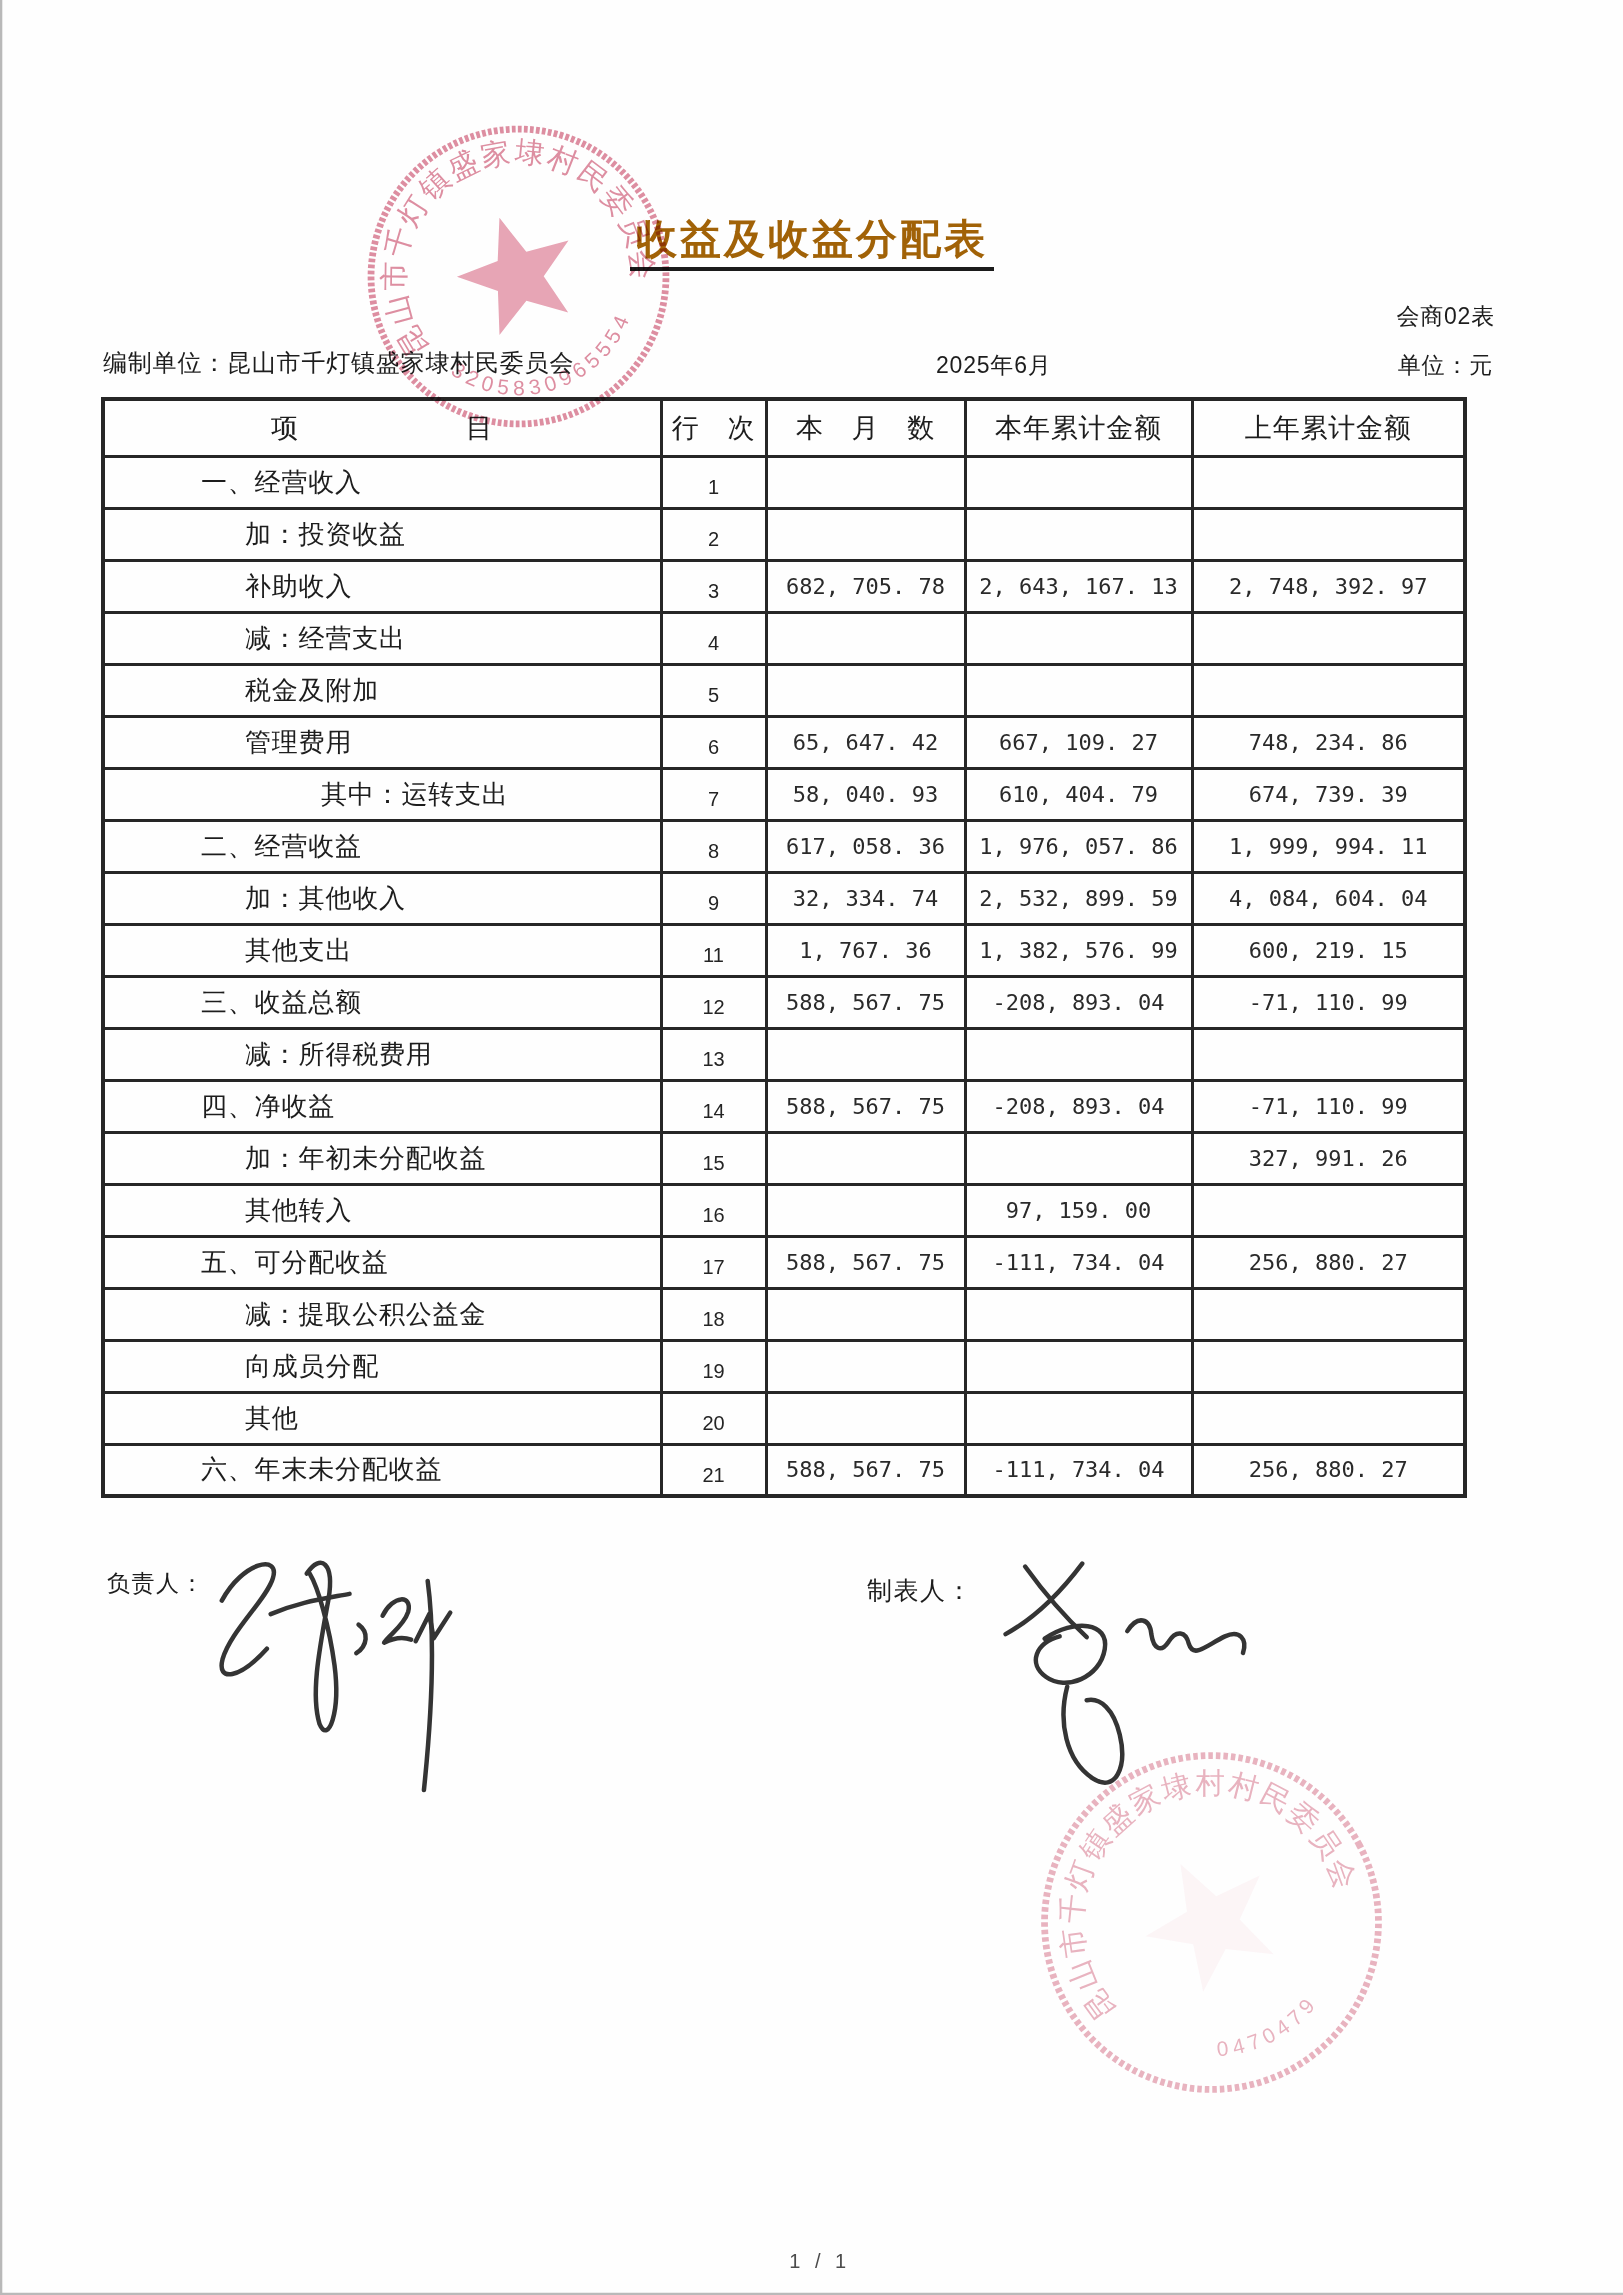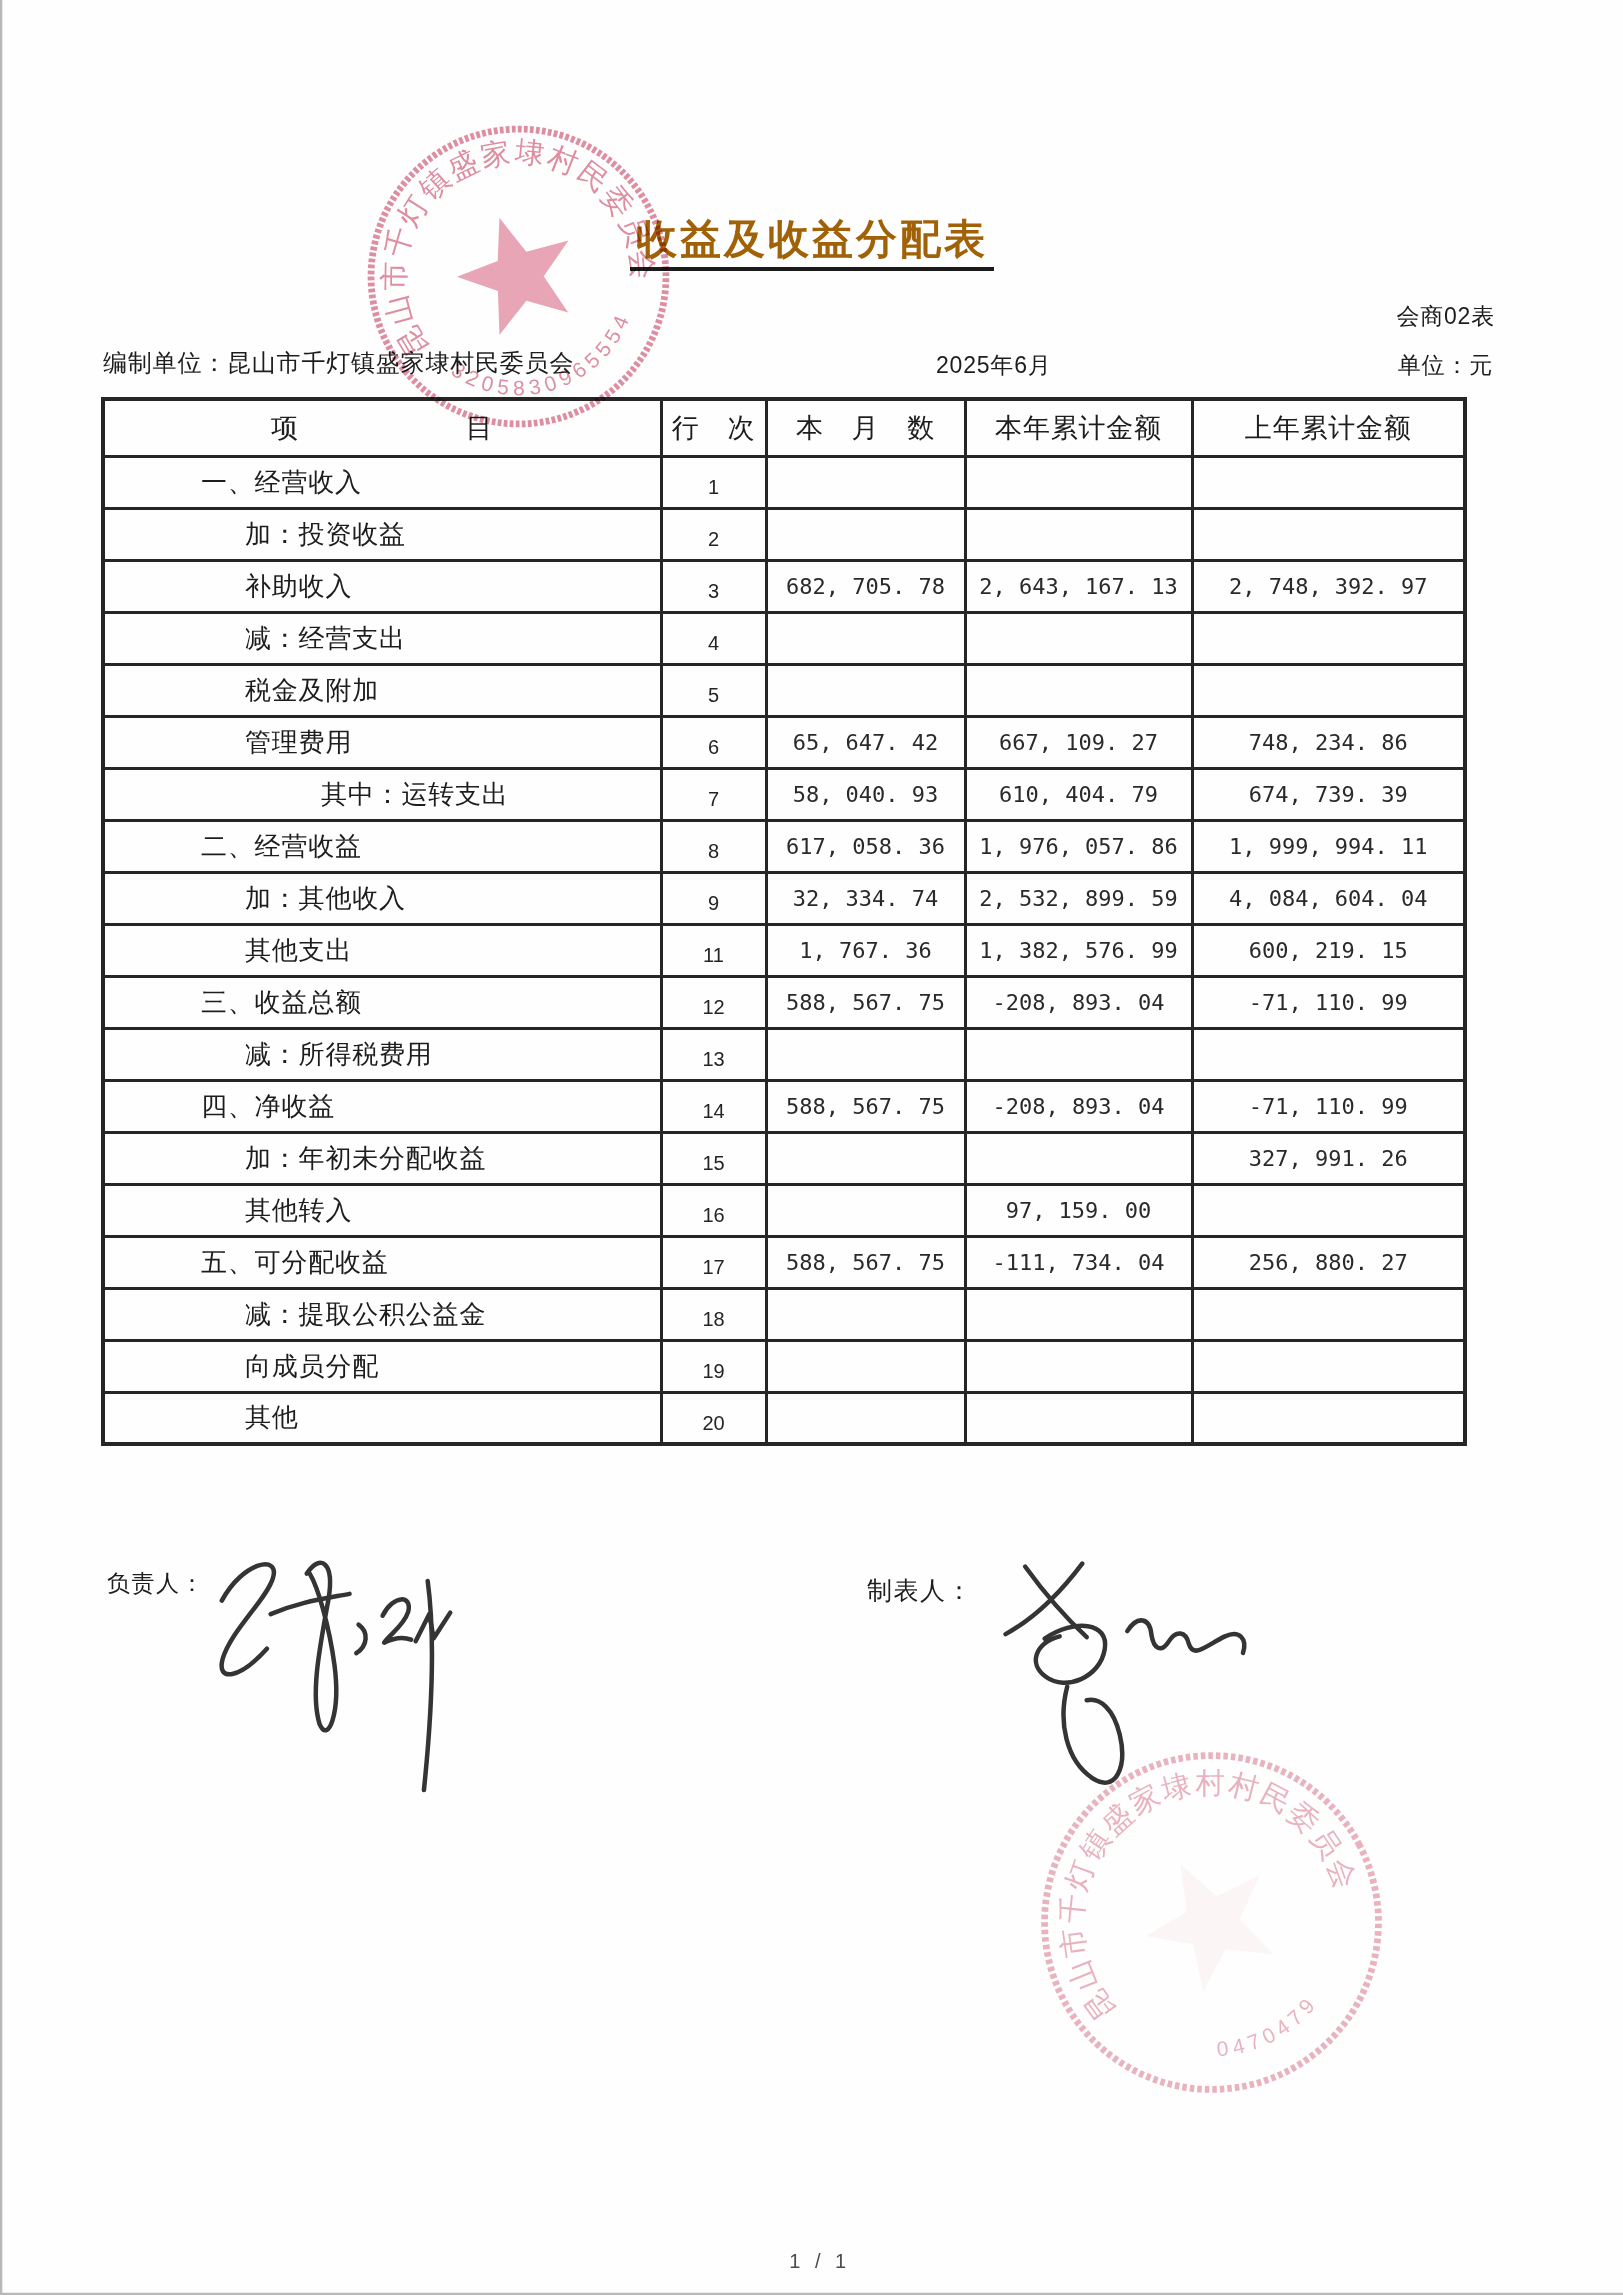--- a/index.html
+++ b/index.html
@@ -230,20 +230,27 @@
       <td class="c-val"></td>
       <td class="c-val"></td>
     </tr>
         <tr class="data-row">
       <td class="c-item indent-2">其他</td>
       <td class="c-no">20</td>
       <td class="c-val"></td>
       <td class="c-val"></td>
       <td class="c-val"></td>
     </tr>
+        <tr class="data-row">
+      <td class="c-item indent-1">六、年末未分配收益</td>
+      <td class="c-no">21</td>
+      <td class="c-val">588, 567. 75</td>
+      <td class="c-val">-111, 734. 04</td>
+      <td class="c-val">256, 880. 27</td>
+    </tr>
       </tbody>
   </table>
 
   <div class="sign-label-left">负责人：</div>
   <div class="sign-label-right">制表人：</div>
 
   <svg class="sig sig-left" width="256" height="263" viewBox="0 0 340 350">
     <path d="M30,78 C58,26 108,16 98,48 C90,76 42,118 31,156 C23,187 54,182 90,142"></path>
     <path d="M95,96 C132,80 163,76 200,69"></path>
     <path d="M143,42 C162,14 180,28 172,76 C160,142 148,202 160,242 C172,270 188,226 180,164 C173,112 158,60 147,42"></path>

